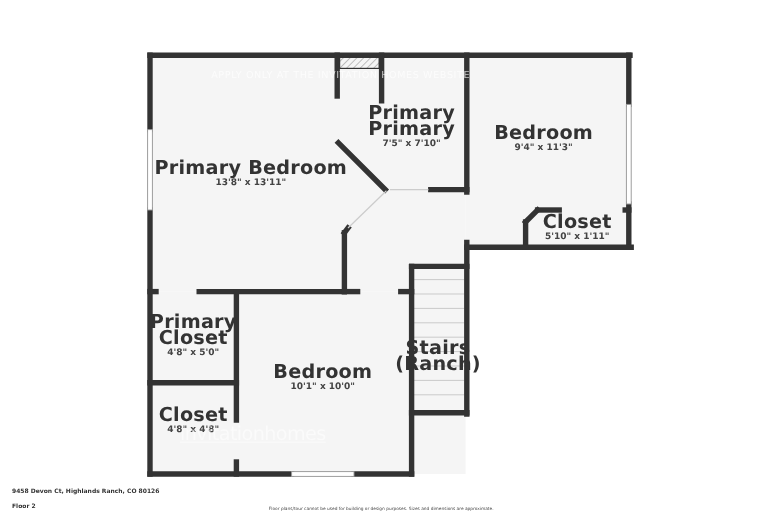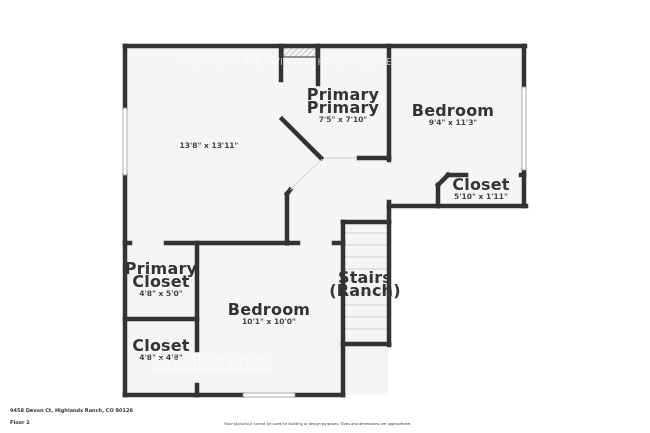--- a/index.html
+++ b/index.html
@@ -101,20 +101,21 @@
   <g stroke="#999" stroke-width="0.8" fill="#ffffff">
     <rect x="123" y="108" width="4" height="67"></rect>
     <rect x="522" y="87" width="4" height="83"></rect>
     <rect x="243" y="393" width="52" height="4"></rect>
   </g>
 </svg>
 
 <div class="watermark-top">APPLY ONLY AT THE INVITATION HOMES WEBSITE</div>
 
 <div class="room-label" style="left:209px; top:145px;">
+  <div class="room-name">Primary Bedroom</div>
   <div class="room-dim">13'8" x 13'11"</div>
 </div>
 
 <div class="room-label" style="left:343px; top:106px;">
   <div class="room-name">Primary</div>
   <div class="room-name">Primary</div>
   <div class="room-dim">7'5" x 7'10"</div>
 </div>
 
 <div class="room-label" style="left:453px; top:116px;">
@@ -136,21 +137,21 @@
 <div class="room-label" style="left:161px; top:351px;">
   <div class="room-name">Closet</div>
   <div class="room-dim">4'8" x 4'8"</div>
 </div>
 
 <div class="room-label" style="left:269px; top:315px;">
   <div class="room-name">Bedroom</div>
   <div class="room-dim">10'1" x 10'0"</div>
 </div>
 
-<div class="room-label" style="left:365px; top:284px;">
+<div class="room-label" style="left:365px; top:296px;">
   <div class="room-name">Stairs</div>
   <div class="room-name">(Ranch)</div>
 </div>
 
 <div class="watermark">invitationhomes</div>
 
 <div class="footer-address">9458 Devon Ct, Highlands Ranch, CO 80126</div>
 <div class="footer-floor">Floor 2</div>
 <div class="footer-disclaimer">Floor plans/tour cannot be used for building or design purposes. Sizes and dimensions are approximate.</div>
 

